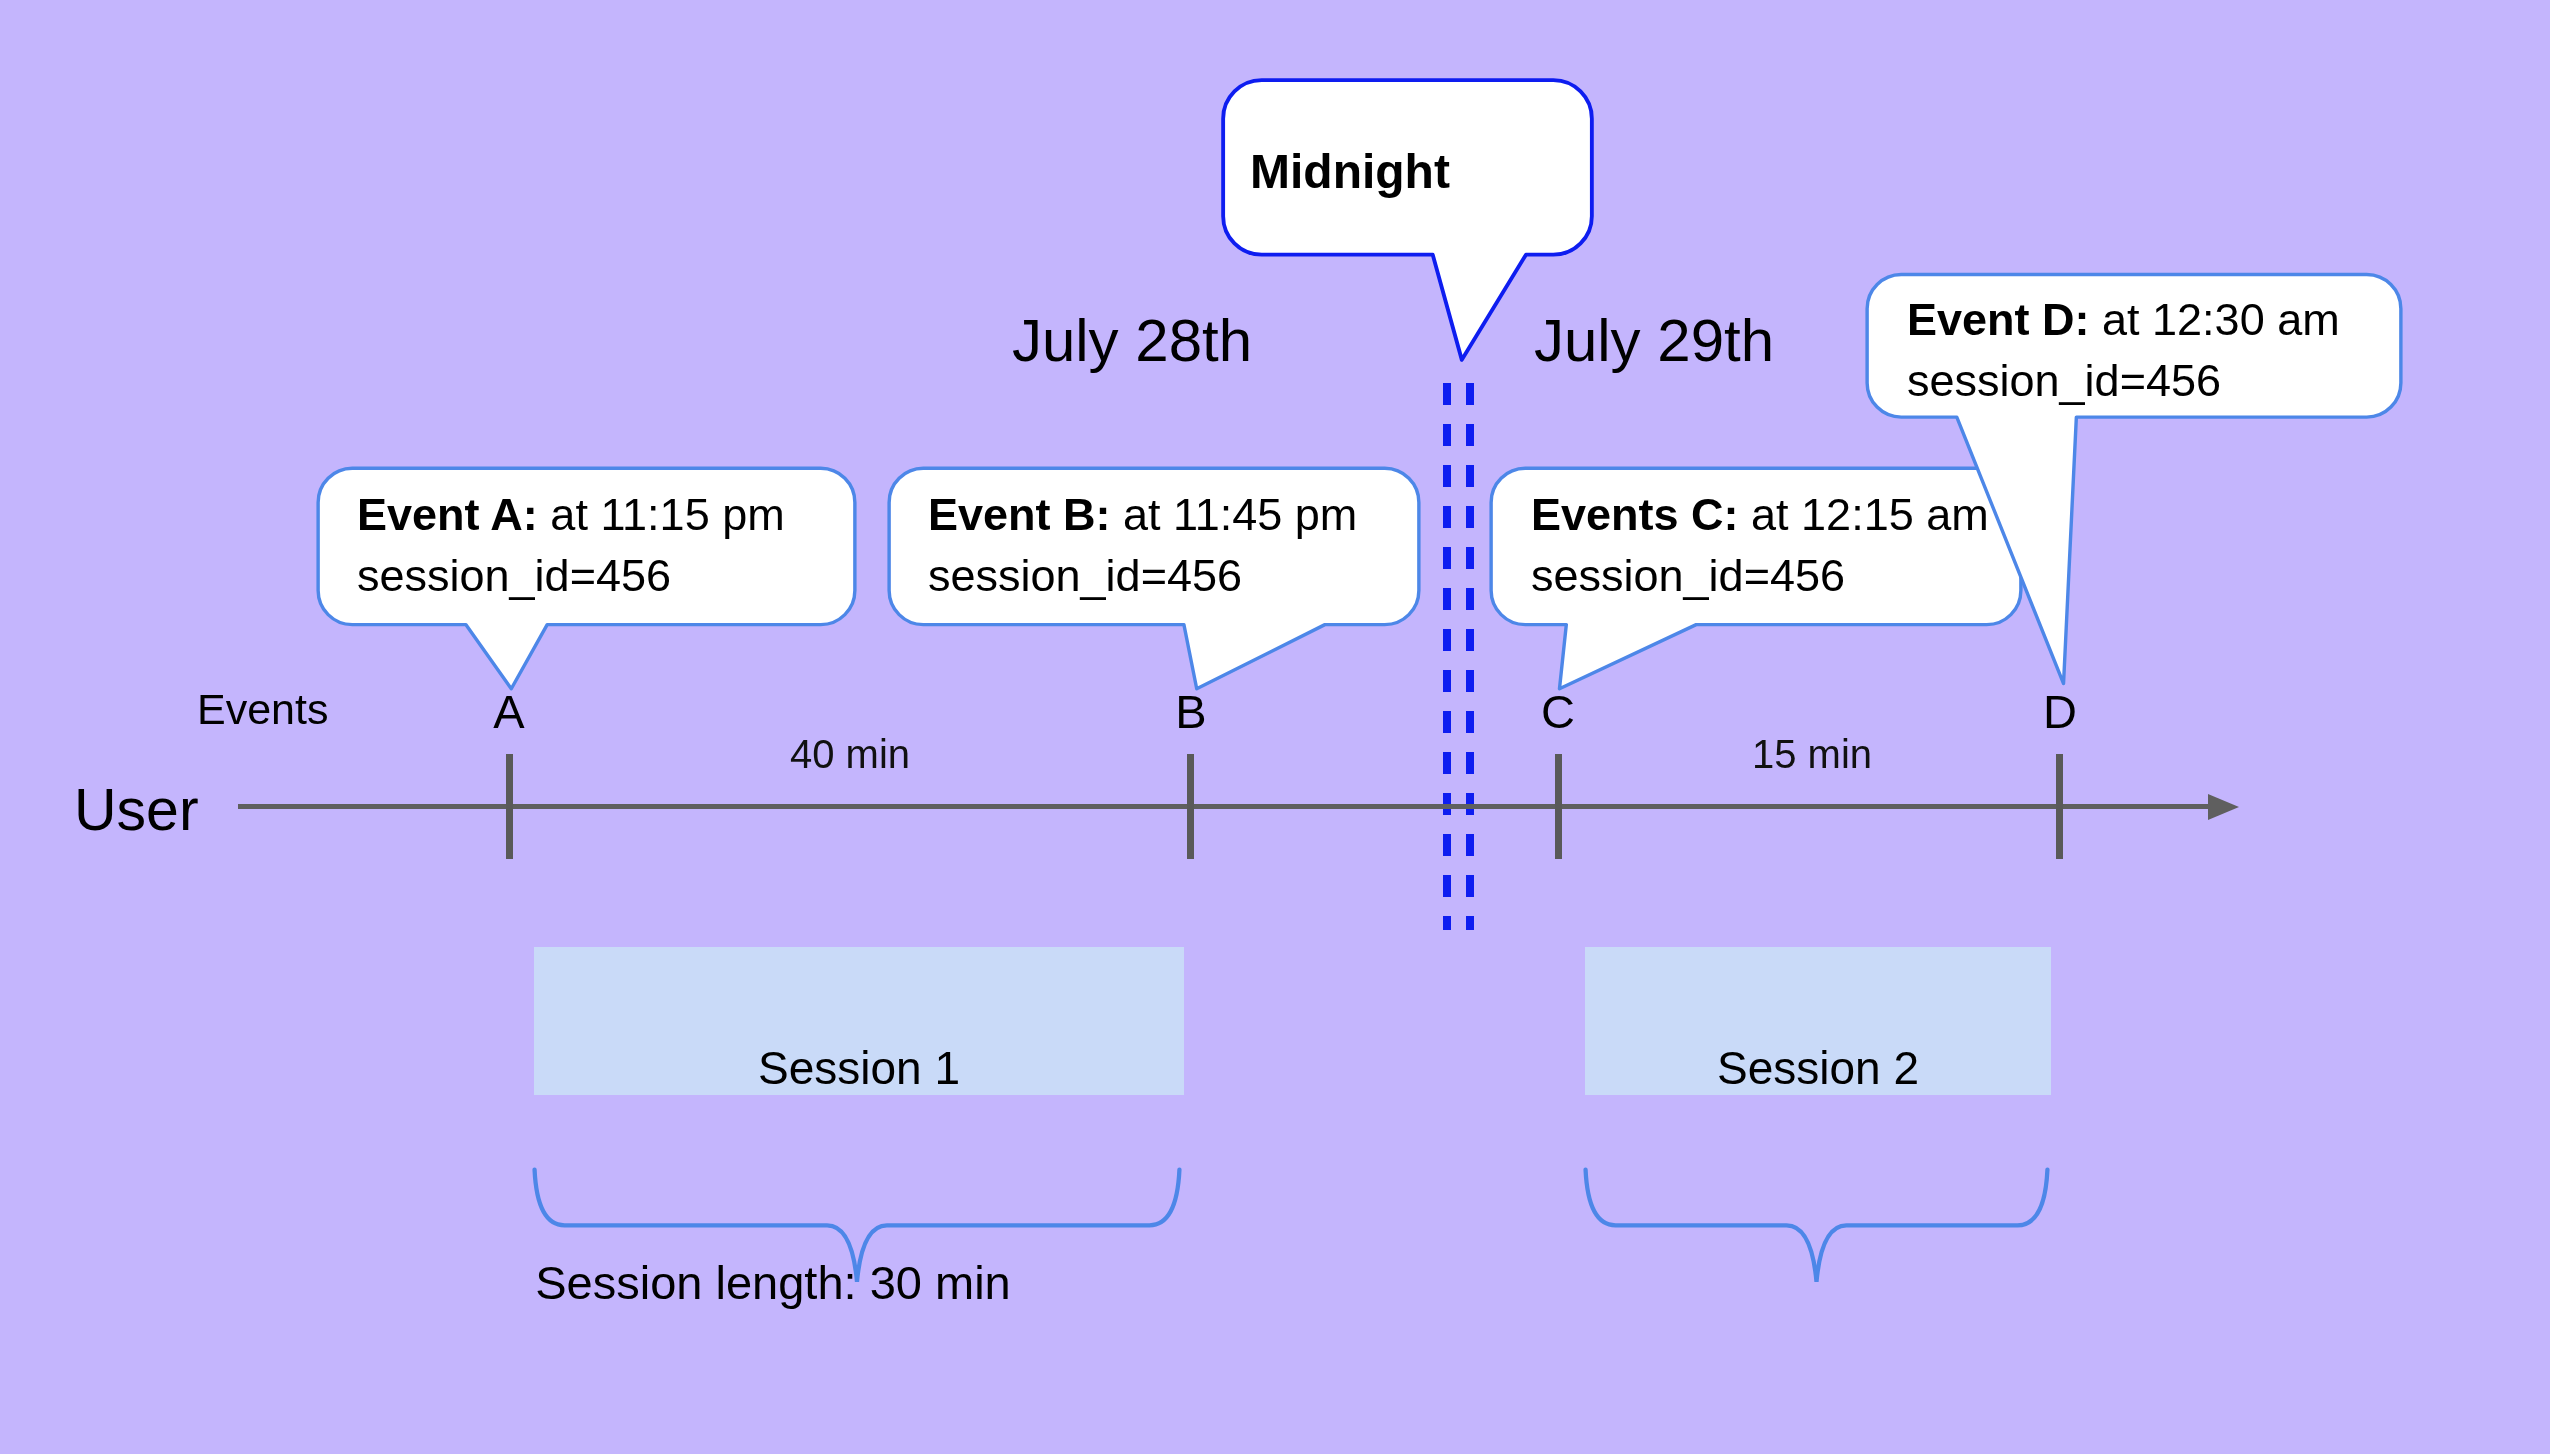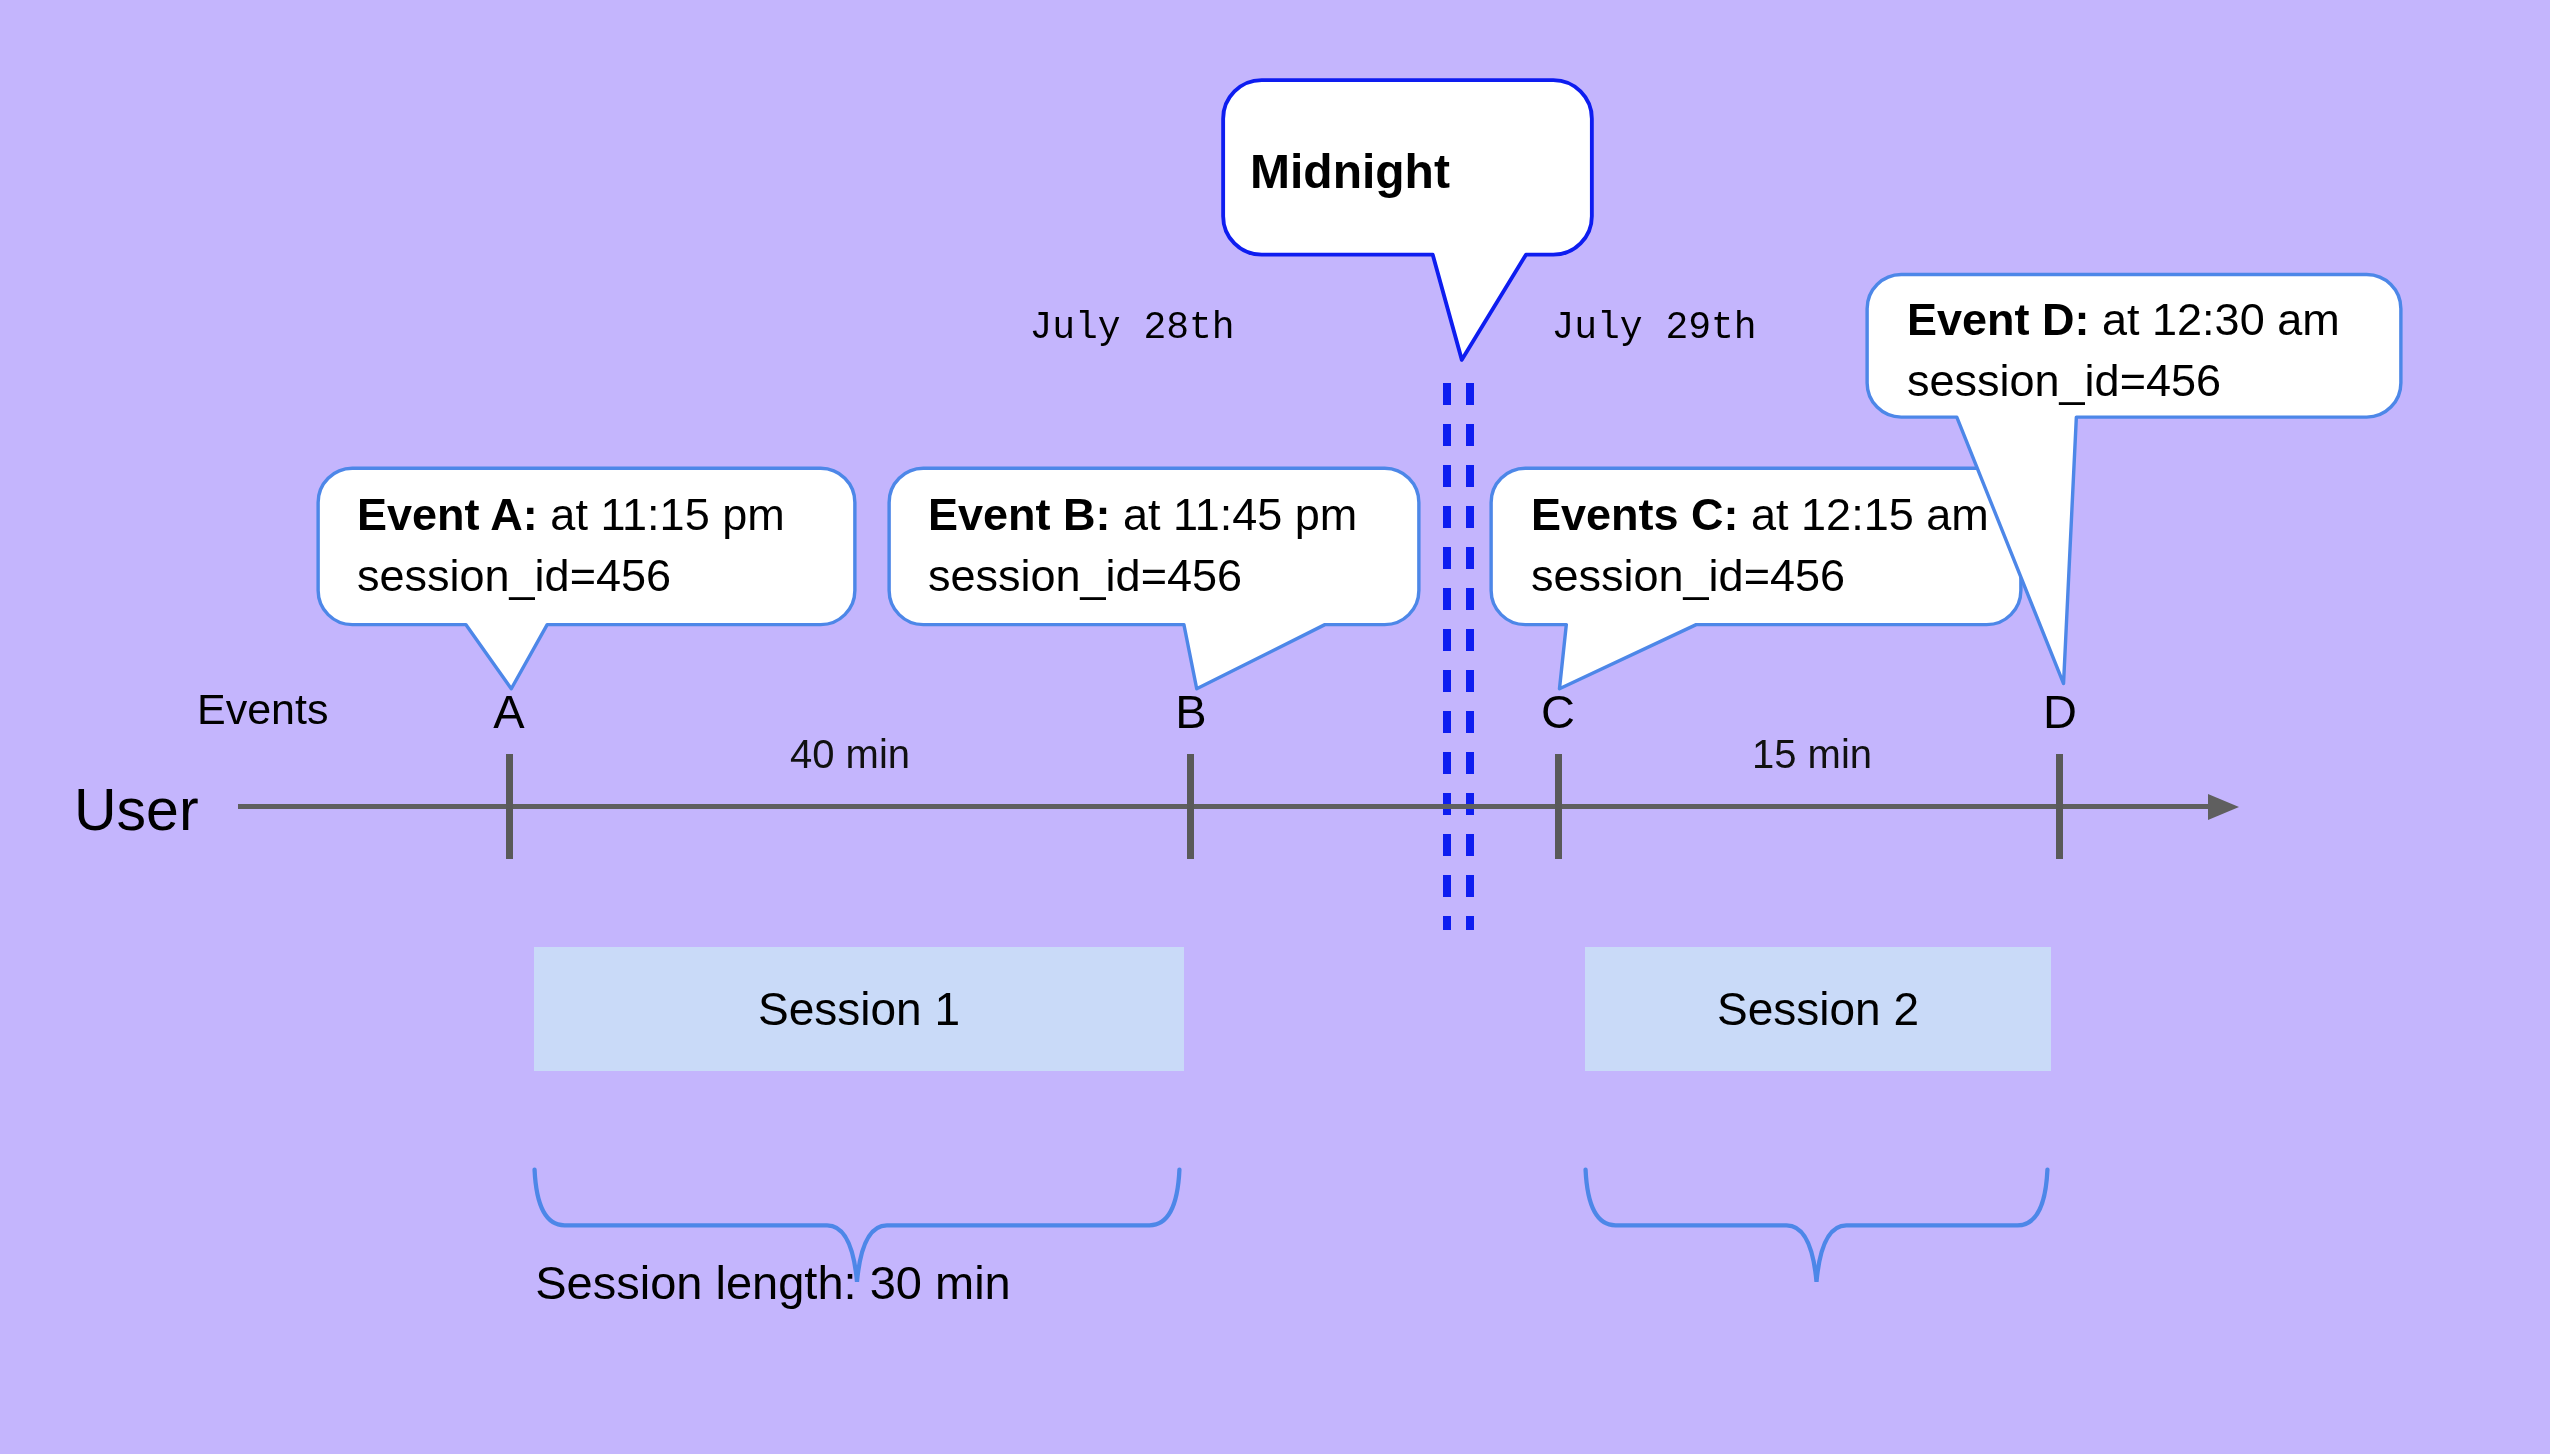--- a/index.html
+++ b/index.html
@@ -5,35 +5,35 @@
   html,body{margin:0;padding:0;background:#ffffff;}
   #canvas{
     position:relative;width:2550px;height:1455px;background:#c4b5fd;overflow:hidden;
     font-family:"Liberation Sans","DejaVu Sans",sans-serif;color:#000;
   }
   .abs{position:absolute;}
   .ctr{transform:translateX(-50%);white-space:nowrap;}
   .bubble-svg{position:absolute;overflow:visible;}
   .bubble-text{position:absolute;font-size:45px;line-height:61px;white-space:nowrap;}
   .bubble-text b{font-weight:bold;}
-  .day-label{font-size:38px;white-space:nowrap;font-family:Liberation Mono, monospace;}
+  .day-label{font-size:60px;white-space:nowrap;}
   .midnight-label{font-size:48px;font-weight:bold;white-space:nowrap;}
   .tick{position:absolute;width:6.8px;height:105px;top:754px;background:#595959;}
   .event-letter{font-size:47px;top:684px;}
   .minutes-label{font-size:40px;top:732px;color:#111;}
   .events-label{font-size:43px;left:197px;top:685px;}
   .user-label{font-size:59px;left:74px;top:776px;}
   .timeline-line{left:238px;top:804px;width:1970px;height:5.1px;background:#5f5f5f;}
   .arrow-head{left:2208px;top:794px;width:0;height:0;
     border-top:13px solid transparent;border-bottom:13px solid transparent;
     border-left:31px solid #5f5f5f;}
   .dash-line{position:absolute;width:7.7px;top:383px;height:547px;
     background:repeating-linear-gradient(to bottom,#0e1df0 0px,#0e1df0 22px,transparent 22px,transparent 41px);}
-  .session-box{position:absolute;top:947px;height:124px;background:#c9daf8;
-    display:flex;align-items:center;justify-content:center;font-size:46px;}
+  .session-box{position:absolute;top:947px;height:148px;background:#c9daf8;
+    display:flex;align-items:flex-end;justify-content:center;font-size:46px;}
   .brace-svg{position:absolute;top:1167px;overflow:visible;}
   .session-length{font-size:47px;top:1255px;}
 </style>
 </head>
 <body>
 
 <div id="canvas">
 
   <svg class="bubble-svg" style="left:1218px;top:75px;" width="379" height="290" viewBox="-6 -6 443 339">
     <path d="M 45 0 H 386 A 45 45 0 0 1 431 45 V 159 A 45 45 0 0 1 386 204 H 354 L 279 327 L 245 204 H 45 A 45 45 0 0 1 0 159 V 45 A 45 45 0 0 1 45 0 Z" fill="#ffffff" stroke="#0e1df0" stroke-width="4.5" stroke-linejoin="round"></path>

